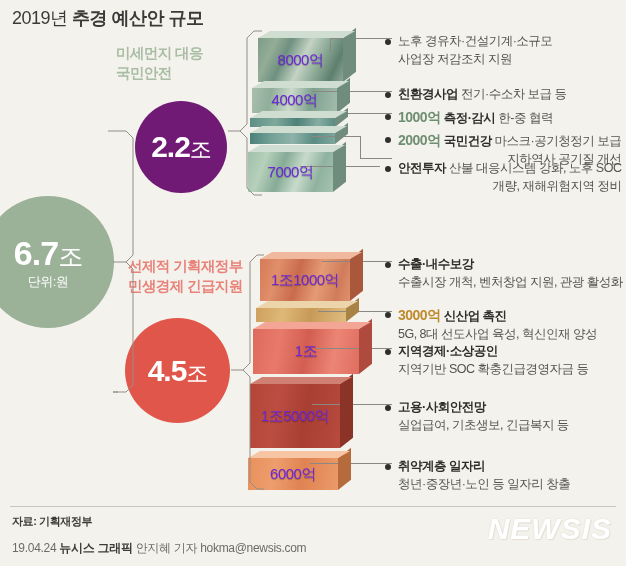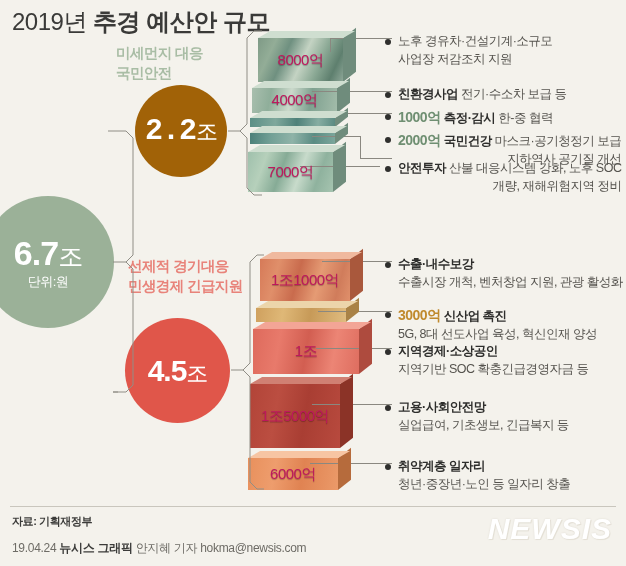--- a/index.html
+++ b/index.html
@@ -7,44 +7,43 @@
     width: 626px; height: 566px;
     background: #f4f2ec;
     font-family: "Liberation Sans", "DejaVu Sans", sans-serif;
     overflow: hidden;
   }
   #root { position: relative; width: 626px; height: 566px; background: #f4f2ec; }
 
   
   .title {
     position: absolute; left: 12px; top: 6px;
-    font-size: 24px; color: #3a3a38; letter-spacing: -0.5px;
+    font-size: 18px; color: #3a3a38; letter-spacing: -0.5px;
     white-space: nowrap;
   }
   .title .bold { font-weight: bold; }
 
   
   .circle {
     position: absolute; border-radius: 50%;
     display: flex; flex-direction: column;
     align-items: center; justify-content: center;
     color: #ffffff; line-height: 1;
   }
   #circle-total {
     left: -18px; top: 196px; width: 132px; height: 132px;
     background: #9bb198;
   }
   #circle-total .big { font-size: 34px; font-weight: bold; letter-spacing: -1px; }
   #circle-total .big .unit { font-size: 25px; font-weight: normal; }
   #circle-total .sub { font-size: 13px; margin-top: 5px; letter-spacing: -0.5px; }
 
   #circle-green {
-    left: 135px; top: 85px; width: 92px; height: 92px;
-    background: #a16207;
-    font-family: Liberation Mono, monospace;
+    left: 135px; top: 101px; width: 92px; height: 92px;
+    background: #701a75;
   }
   #circle-green .big { font-size: 30px; font-weight: bold; letter-spacing: -1px; }
   #circle-green .big .unit { font-size: 22px; font-weight: normal; }
 
   #circle-red {
     left: 125px; top: 318px; width: 105px; height: 105px;
     background: #e0564a;
   }
   #circle-red .big { font-size: 30px; font-weight: bold; letter-spacing: -1px; }
   #circle-red .big .unit { font-size: 22px; font-weight: normal; }
@@ -53,21 +52,21 @@
   .cat-label {
     position: absolute; font-size: 14.5px; font-weight: bold;
     line-height: 1.35; letter-spacing: -0.6px; white-space: nowrap;
   }
   #cat-green { left: 116px; top: 44px; color: #a9bda5; text-align: left; }
   #cat-red   { left: 128px; top: 257px; color: #e8837a; text-align: left; }
 
   
   .bar {
     position: absolute;
-    color: #be185d;
+    color: #6d28d9;
     display: flex; align-items: center; justify-content: center;
     font-size: 15px; letter-spacing: -0.5px; white-space: nowrap;
     text-shadow: 0 1px 1px rgba(0,0,0,.28);
   }
   .bar .face { position: absolute; inset: 0; }
   .bar .lbl  { position: relative; z-index: 3; }
   
   .bar .side {
     position: absolute; right: -13px; top: 0; width: 13px; height: 100%;
     transform: skewY(-38deg); transform-origin: left top;
@@ -269,21 +268,21 @@
 
   <div class="bullet-row" style="left:385px; top:162px;">
     <span class="dot"></span>
     <div class="btxt">
       <span class="indent"><b>안전투자</b><span> 산불 대응시스템 강화, 노후 SOC</span></span>
       <span class="indent2">개량, 재해위험지역 정비</span>
     </div>
   </div>
 
   <div class="cat-label" id="cat-red">
-    <span>선제적 경기대응</span><br>
+    <span>선제적 기획재정부</span><br>
     <span>민생경제 긴급지원</span>
   </div>
   <div class="circle" id="circle-red">
     <div class="big"><span>4.5</span><span class="unit">조</span></div>
   </div>
 
   <div class="bar" style="left:260px; top:259px; width:90px; height:42px;">
     <div class="face r1"></div>
     <div class="side rside1"></div>
     <div class="topf rtop1"></div>

